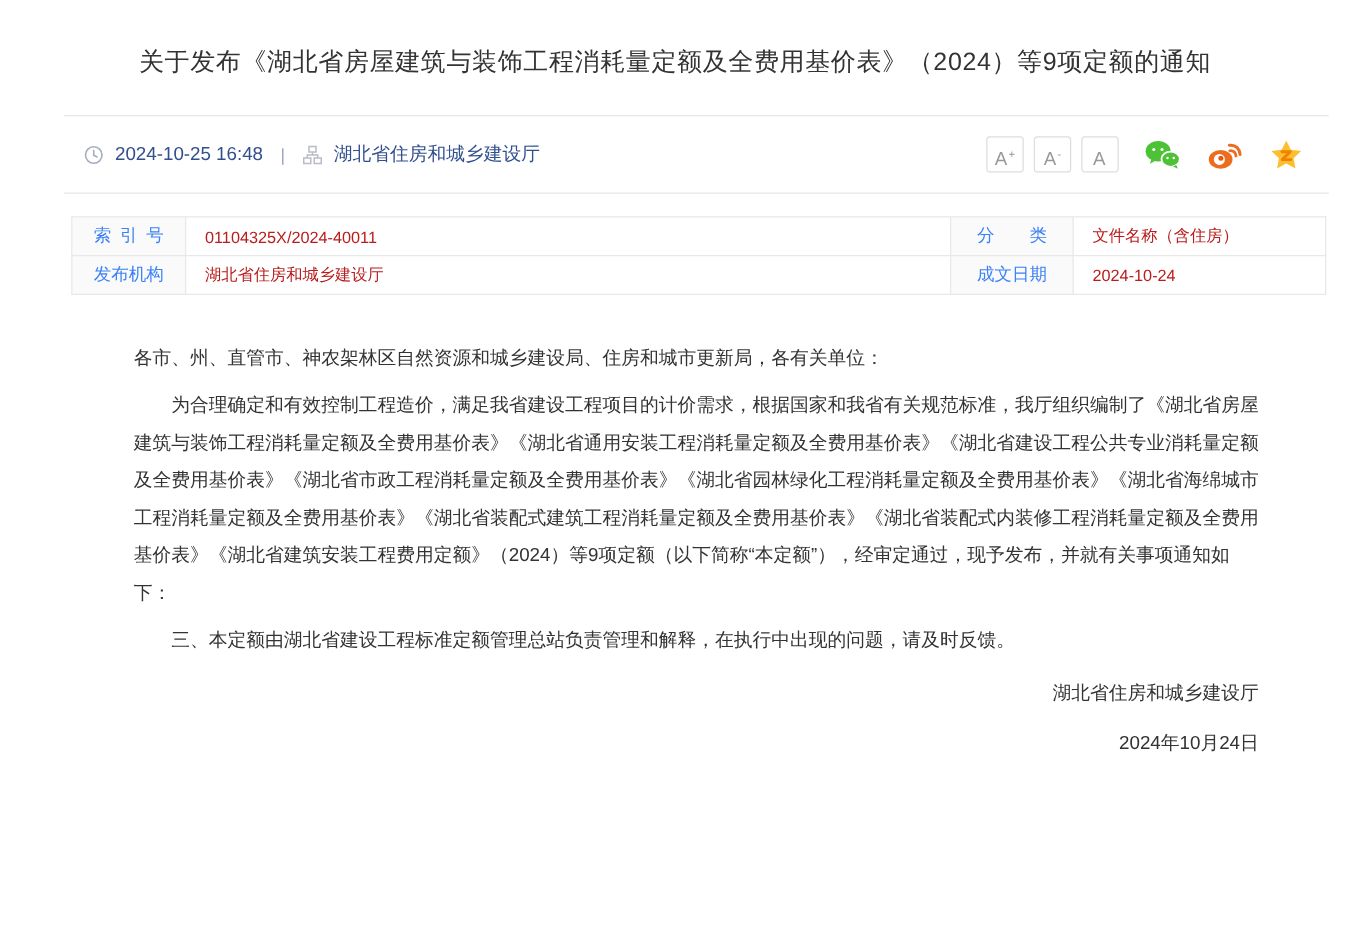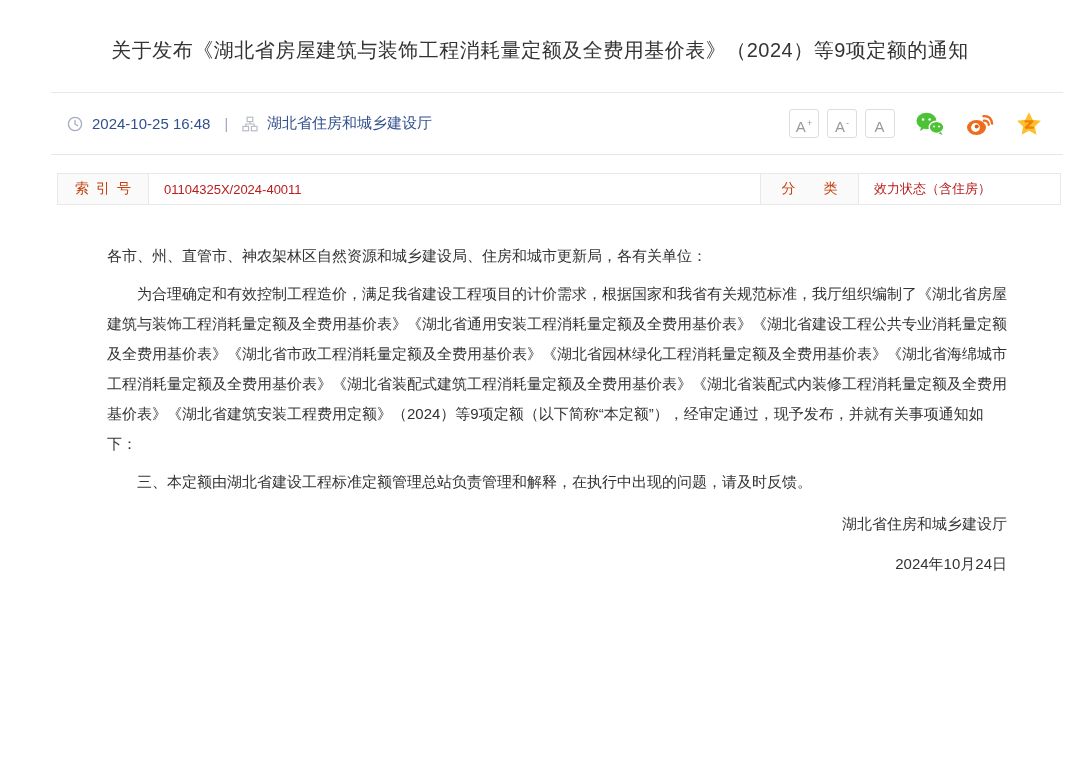--- a/index.html
+++ b/index.html
@@ -45,21 +45,21 @@
   .share { display:inline-flex; margin-left:20px; cursor:pointer; }
 
   
   table.info-table {
     margin:18px 0 0 57px; width:1003px;
     border-collapse:collapse; table-layout:fixed;
     font-size:13px;
   }
   .info-table td { border:1px solid #e8e8e8; height:31px; vertical-align:middle; }
   td.lbl {
-    background:#fafafa; color:#c2410c; font-size:14px; text-align:center;
+    background:#fafafa; color:#3b82f6; font-size:14px; text-align:center;
   }
   td.lbl .j {
     display:inline-block; width:4em; text-align:justify; text-align-last:justify;
   }
   td.val { color:#b91c1c; padding:0 8px 0 15px; background:#fff;
            white-space:nowrap; overflow:hidden; }
   col.c-l1 { width:91px; } col.c-v1 { width:612px; }
   col.c-l2 { width:98px; } col.c-v2 { width:202px; }
 
   
@@ -146,21 +146,27 @@
         <col class="c-l1">
         <col class="c-v1">
         <col class="c-l2">
         <col class="c-v2">
       </colgroup>
     <tbody>
       <tr>
         <td class="lbl"><span class="j">索引号</span></td>
         <td class="val">01104325X/2024-40011</td>
         <td class="lbl"><span class="j">分类</span></td>
-        <td class="val">效力状态（含住房）</td>
+        <td class="val">文件名称（含住房）</td>
+      </tr>
+      <tr>
+        <td class="lbl"><span class="j">发布机构</span></td>
+        <td class="val">湖北省住房和城乡建设厅</td>
+        <td class="lbl"><span class="j">成文日期</span></td>
+        <td class="val">2024-10-24</td>
       </tr>
     </tbody>
   </table>
 
   <div class="article">
     <p class="salutation">各市、州、直管市、神农架林区自然资源和城乡建设局、住房和城市更新局，各有关单位：</p>
     <p class="indent">为合理确定和有效控制工程造价，满足我省建设工程项目的计价需求，根据国家和我省有关规范标准，我厅组织编制了《湖北省房屋建筑与装饰工程消耗量定额及全费用基价表》《湖北省通用安装工程消耗量定额及全费用基价表》《湖北省建设工程公共专业消耗量定额及全费用基价表》《湖北省市政工程消耗量定额及全费用基价表》《湖北省园林绿化工程消耗量定额及全费用基价表》《湖北省海绵城市工程消耗量定额及全费用基价表》《湖北省装配式建筑工程消耗量定额及全费用基价表》《湖北省装配式内装修工程消耗量定额及全费用基价表》《湖北省建筑安装工程费用定额》（2024）等9项定额（以下简称“本定额”），经审定通过，现予发布，并就有关事项通知如下：</p>
     <p class="indent">三、本定额由湖北省建设工程标准定额管理总站负责管理和解释，在执行中出现的问题，请及时反馈。</p>
     <p class="sig">湖北省住房和城乡建设厅</p>
     <p class="sig-date">2024年10月24日</p>

